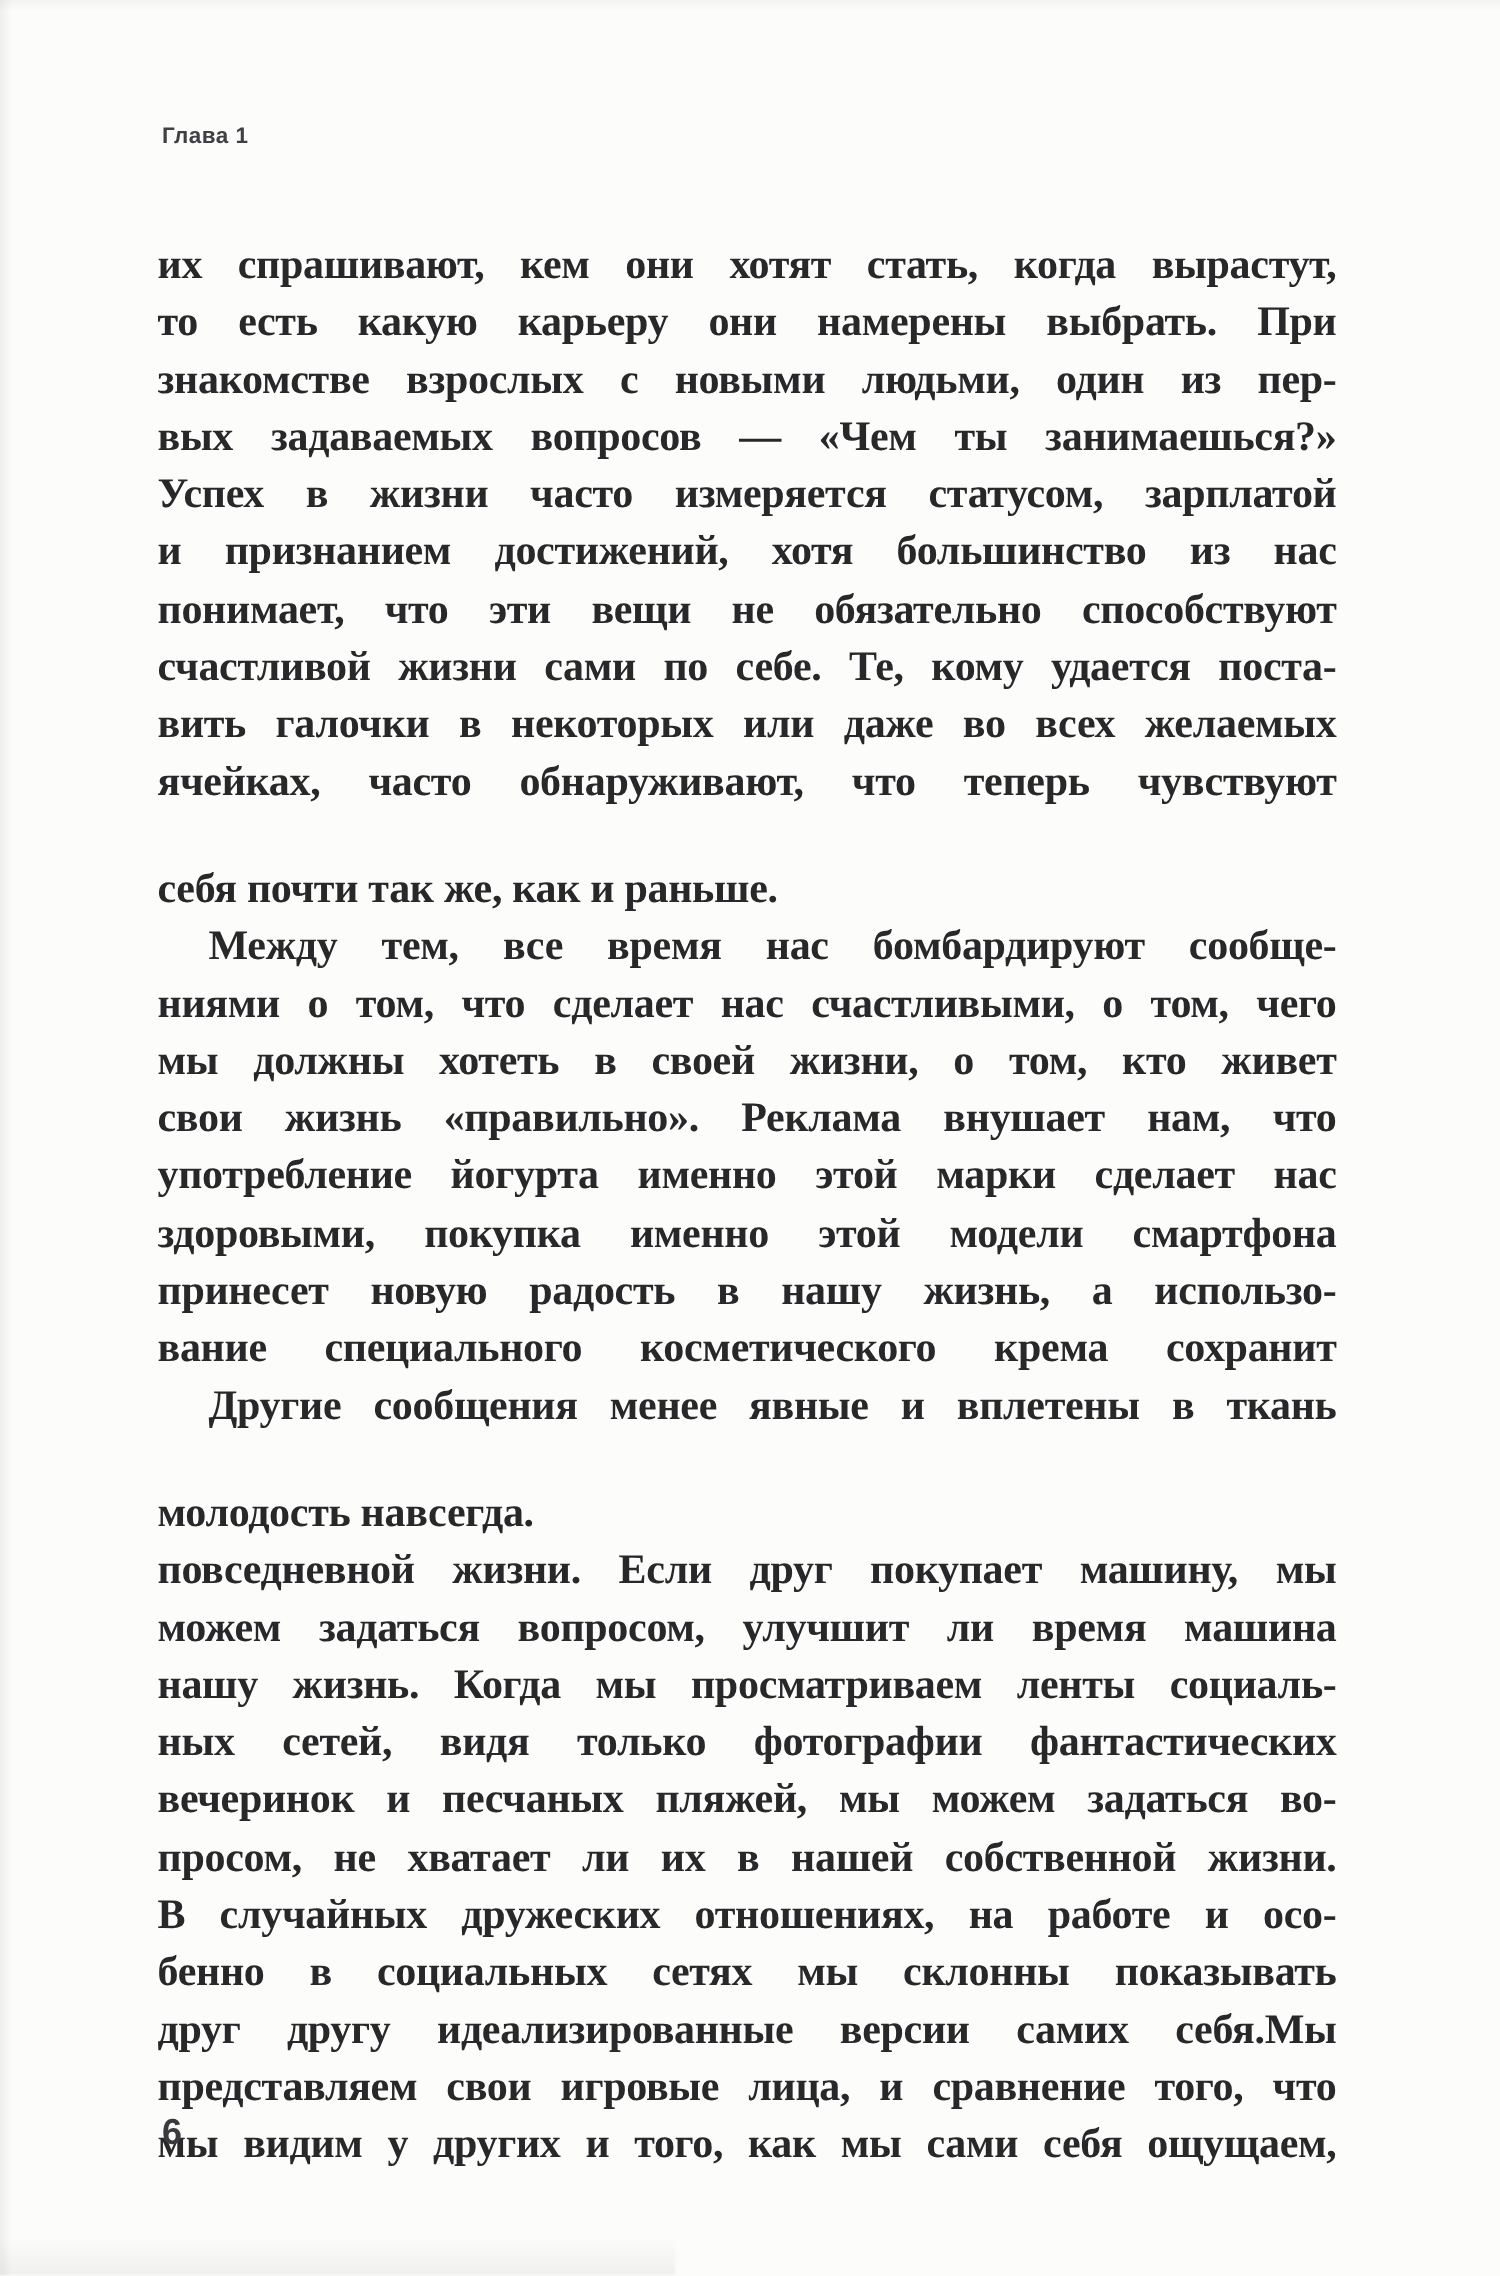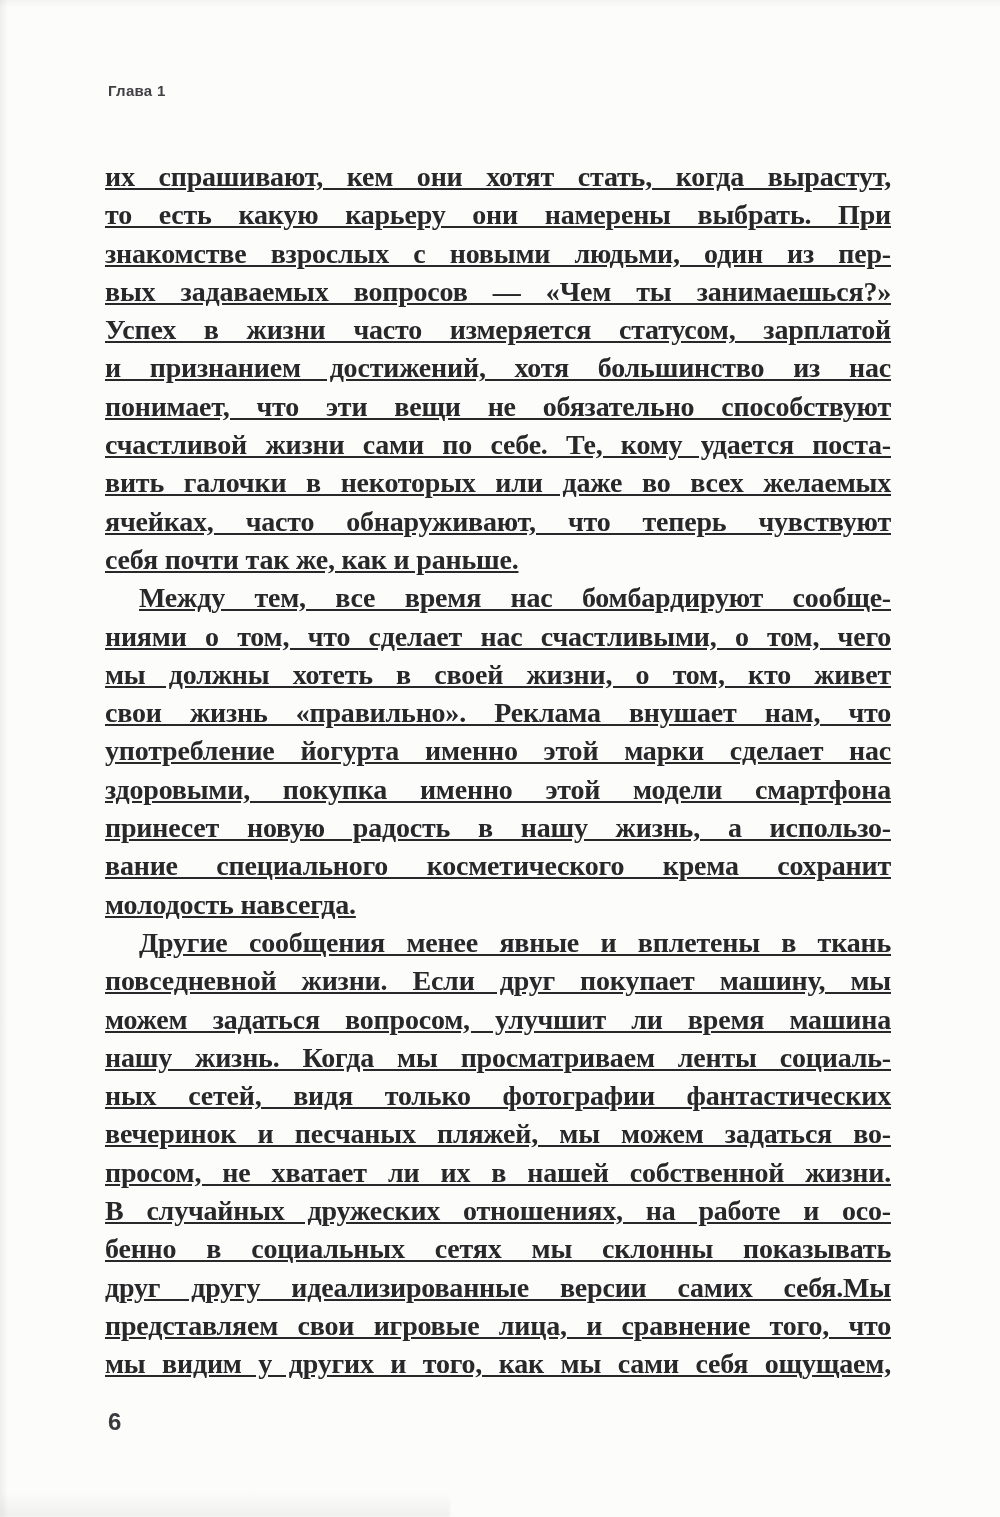--- a/index.html
+++ b/index.html
@@ -53,30 +53,30 @@
   .text-block {
     position: absolute;
     left: 105px;
     top: 158px;
     width: 786px;
     font-size: 28px;
     font-weight: 700;
     line-height: 38.3px;
     color: #28282b;
     letter-spacing: -0.2px;
-    text-decoration: underline;
   }
 
   .line {
     text-align: justify;
     text-align-last: justify;
     white-space: normal;
   }
   .line.lastline {
     text-align-last: left;
+    margin-top: 33px;
   }
   .line.indent {
     text-indent: 34px;
   }
 
   .page-number {
     position: absolute;
     left: 108px;
     top: 1408px;
     font-family: "Liberation Sans", "DejaVu Sans", sans-serif;
@@ -107,22 +107,22 @@
     <div class="line">ячейках, часто обнаруживают, что теперь чувствуют</div>
     <div class="line lastline">себя почти так же, как и раньше.</div>
     <div class="line indent">Между тем, все время нас бомбардируют сообще-</div>
     <div class="line">ниями о том, что сделает нас счастливыми, о том, чего</div>
     <div class="line">мы должны хотеть в своей жизни, о том, кто живет</div>
     <div class="line">свои жизнь «правильно». Реклама внушает нам, что</div>
     <div class="line">употребление йогурта именно этой марки сделает нас</div>
     <div class="line">здоровыми, покупка именно этой модели смартфона</div>
     <div class="line">принесет новую радость в нашу жизнь, а использо-</div>
     <div class="line">вание специального косметического крема сохранит</div>
+    <div class="line indent">Другие сообщения менее явные и вплетены в ткань</div>
     <div class="line lastline">молодость навсегда.</div>
-    <div class="line indent">Другие сообщения менее явные и вплетены в ткань</div>
     <div class="line">повседневной жизни. Если друг покупает машину, мы</div>
     <div class="line">можем задаться вопросом, улучшит ли время машина</div>
     <div class="line">нашу жизнь. Когда мы просматриваем ленты социаль-</div>
     <div class="line">ных сетей, видя только фотографии фантастических</div>
     <div class="line">вечеринок и песчаных пляжей, мы можем задаться во-</div>
     <div class="line">просом, не хватает ли их в нашей собственной жизни.</div>
     <div class="line">В случайных дружеских отношениях, на работе и осо-</div>
     <div class="line">бенно в социальных сетях мы склонны показывать</div>
     <div class="line">друг другу идеализированные версии самих себя.Мы</div>
     <div class="line">представляем свои игровые лица, и сравнение того, что</div>

